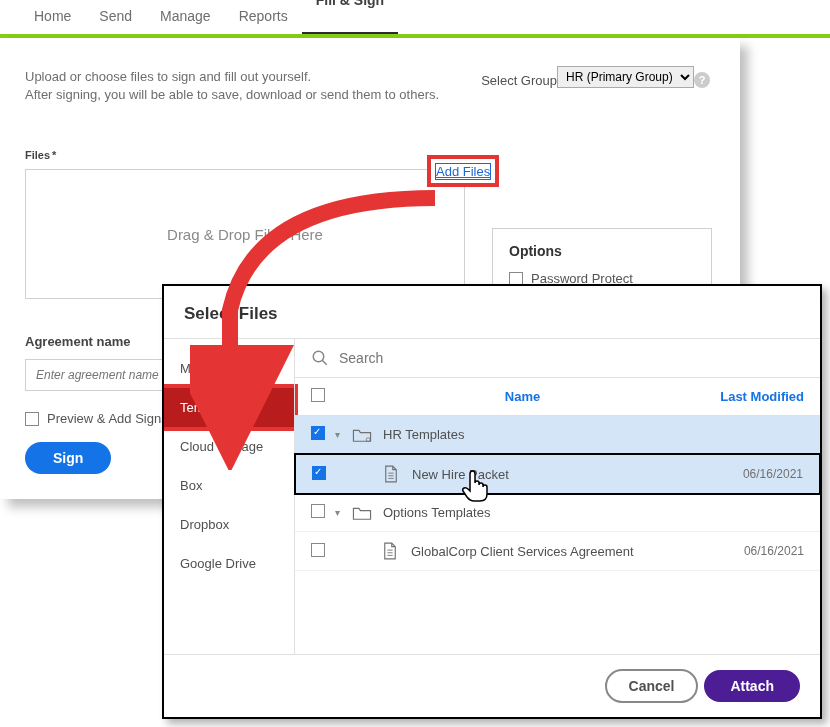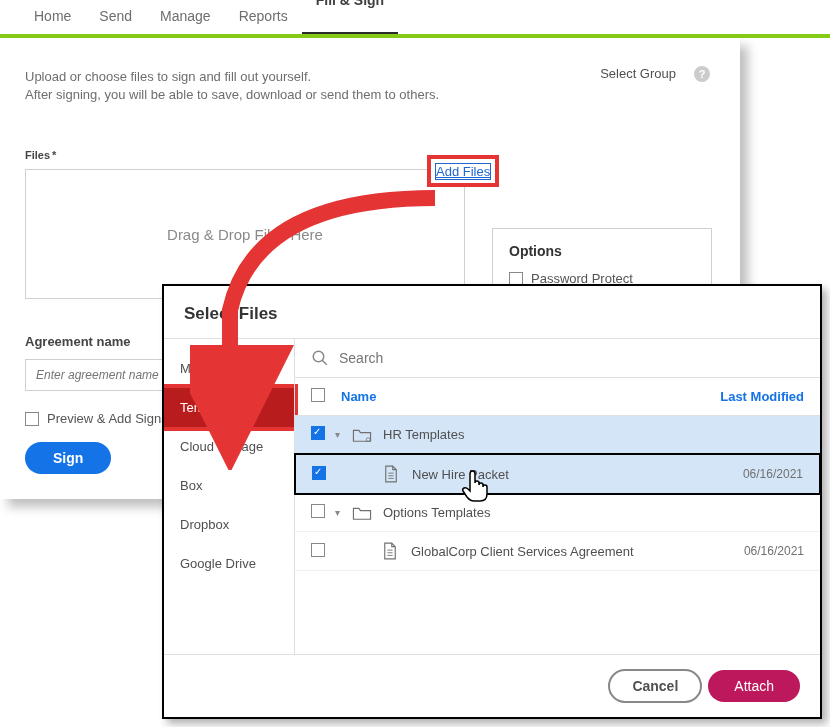--- a/index.html
+++ b/index.html
@@ -6,21 +6,21 @@
 body { background: #fff; width: 830px; height: 727px; position: relative; overflow: hidden; }
 
 .nav { display: flex; border-bottom: 4px solid #84cc16; padding: 0 20px; height: 38px; align-items: flex-end; }
 .nav-item { padding: 0 14px 10px; color: #6e6e6e; font-size: 14px; cursor: pointer; }
 .nav-item.active { color: #404040; font-weight: 600; border-bottom: 2px solid #2c2c2c; padding-bottom: 24px; }
 
 .main { position: relative; padding: 30px 25px 25px; width: 740px; }
 .main-shadow { box-shadow: 8px 8px 10px rgba(0,0,0,0.25); }
 
 .instruction { color: #6e6e6e; font-size: 13px; line-height: 1.4; }
-.select-group-wrap { position: absolute; right: 30px; top: 28px; display: flex; align-items: flex-start; gap: 18px; }
+.select-group-wrap { position: absolute; right: 30px; top: 28px; display: flex; align-items: flex-end; gap: 0; }
 .select-group-label { font-size: 13px; color: #505050; }
 .select-group { font-size: 12px; padding: 2px 4px; border: 1px solid #aaa; background: #efefef; }
 .help-icon { width: 16px; height: 16px; border-radius: 50%; background: #ccc; color: #fff; font-size: 11px; display: flex; align-items: center; justify-content: center; font-weight: bold; }
 
 .files-label { font-size: 11px; color: #444; margin-top: 45px; font-weight: 600; }
 .files-label::after { content: "*"; margin-left: 2px; }
 .dropzone-wrap { position: relative; margin-top: 8px; }
 .dropzone { width: 440px; height: 130px; border: 1px solid #d0d0d0; display: flex; align-items: center; justify-content: center; color: #8a8a8a; font-size: 15px; }
 .add-files-hl { position: absolute; top: -14px; left: 402px; border: 4px solid #e43434; padding: 3px 5px; background: #fff; z-index: 3; }
 .add-files-link { color: #1e66d0; font-size: 13px; text-decoration: underline; outline: 1px solid #1e66d0; }
@@ -46,42 +46,42 @@
 .sb-item.active { background: #b91c1c; color: #fff; font-weight: 400; }
 .sb-hl { border: 4px solid #e43434; margin: -4px; }
 
 .modal-content { flex: 1; display: flex; flex-direction: column; border-left: 1px solid #e0e0e0; }
 .search-row { display: flex; align-items: center; padding: 10px 16px; gap: 10px; border-bottom: 1px solid #e0e0e0; }
 .search-icon-svg { width: 18px; height: 18px; stroke: #888; fill: none; stroke-width: 2; }
 .search-input { border: none; outline: none; font-size: 14px; color: #888; flex: 1; }
 
 .header-row { display: flex; align-items: center; padding: 10px 16px; font-size: 13px; font-weight: 600; color: #1473e6; border-bottom: 1px solid #e0e0e0; }
 .header-row .col-check { width: 24px; }
-.header-row .col-name { flex: 1; margin-left: 6px; }
+.header-row .col-name { flex: 1; margin-left: 6px; text-align: center; }
 .header-row .col-date { width: 100px; text-align: right; }
 
 .file-row { display: flex; align-items: center; padding: 10px 16px; font-size: 13px; color: #505050; border-bottom: 1px solid #f0f0f0; position: relative; }
 .file-row .col-check { width: 24px; }
 .file-row .triangle { width: 12px; color: #888; font-size: 10px; }
 .file-row .file-icon { width: 22px; display: flex; align-items: center; justify-content: center; margin: 0 4px; }
 .file-row .indent { width: 40px; }
 .file-row .col-name { flex: 1; margin-left: 6px; }
 .file-row .col-date { width: 90px; text-align: right; color: #707070; font-size: 12px; }
 .file-row.sel-folder { background: #d4e5f7; }
 .file-row.sel-file { background: #d4e5f7; border: 2px solid #000; margin: -1px; z-index: 2; }
 
 .checkbox { width: 14px; height: 14px; border: 1px solid #888; background: #fff; display: inline-block; }
 .checkbox.checked { background: #1473e6; border-color: #1473e6; position: relative; }
 .checkbox.checked::after { content: "✓"; color: #fff; font-size: 10px; position: absolute; top: -1px; left: 1px; }
 
 .cursor-hand { position: absolute; top: 470px; left: 460px; z-index: 20; pointer-events: none; }
 
 .modal-footer { display: flex; justify-content: flex-end; align-items: center; padding: 14px 20px; gap: 6px; border-top: 1px solid #e0e0e0; }
 .btn-cancel { border: 2px solid #888; background: #fff; color: #505050; border-radius: 18px; padding: 7px 22px; font-size: 14px; font-weight: 600; cursor: pointer; }
-.btn-attach { border: none; background: #be185d; color: #fff; border-radius: 18px; padding: 8px 26px; font-size: 14px; font-weight: 400; cursor: pointer; }
+.btn-attach { border: none; background: #4c1d95; color: #fff; border-radius: 18px; padding: 8px 26px; font-size: 14px; font-weight: 700; cursor: pointer; }
 
 .folder-icon-svg { width: 20px; height: 14px; }
 .doc-icon-svg { width: 14px; height: 18px; }
 </style>
 </head>
 <body>
 
 <div class="nav">
   <div class="nav-item">Home</div>
   <div class="nav-item">Send</div>
@@ -89,20 +89,23 @@
   <div class="nav-item">Reports</div>
   <div class="nav-item active">Fill &amp; Sign</div>
 </div>
 
 <div class="main main-shadow">
   <p class="instruction">Upload or choose files to sign and fill out yourself.</p>
   <p class="instruction">After signing, you will be able to save, download or send them to others.</p>
 
   <div class="select-group-wrap">
     <span class="select-group-label">Select Group</span>
+    <select class="select-group">
+      <option>HR (Primary Group)</option>
+    </select>
     <span class="help-icon">?</span>
   </div>
 
   <div class="files-label">Files</div>
   <div class="dropzone-wrap">
     <div class="add-files-hl">
       <a class="add-files-link">Add Files</a>
     </div>
     <div class="dropzone">Drag &amp; Drop Files Here</div>
   </div>

